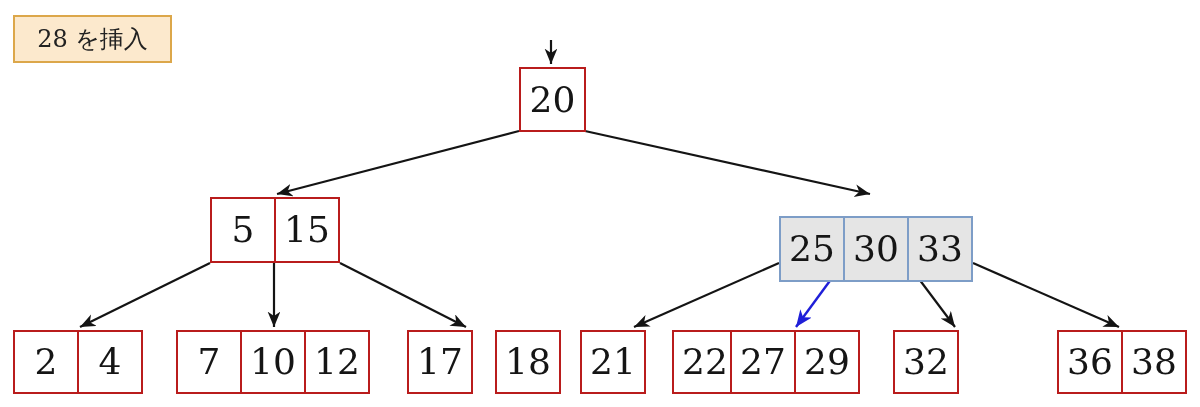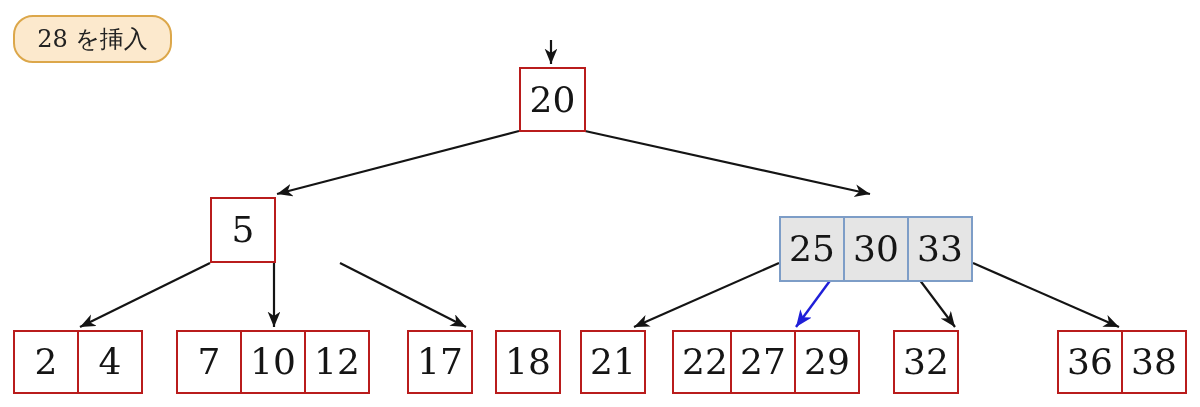--- a/index.html
+++ b/index.html
@@ -3,21 +3,21 @@
 <meta charset="utf-8">
 <style>
   html,body{margin:0;padding:0;background:#ffffff;}
   .canvas{
     position:relative;width:1200px;height:407px;background:#ffffff;
     font-family:"DejaVu Serif","Liberation Serif",serif;color:#151515;overflow:hidden;
   }
   .edges{position:absolute;left:0;top:0;width:1200px;height:407px;}
   .annotation{
     position:absolute;left:13px;top:15px;width:159px;height:48px;
-    box-sizing:border-box;border:2px solid #dca74a;border-radius:20px;
+    box-sizing:border-box;border:2px solid #dca74a;border-radius:0;
     background:#fce9cd;display:flex;align-items:center;justify-content:center;
     font-size:24px;color:#222;
   }
   .root-label{
     position:absolute;left:503px;top:6px;width:97px;text-align:center;
     font-size:27px;color:#141414;line-height:1.1;
   }
   .node{position:absolute;display:flex;}
   .cell{
     box-sizing:border-box;width:66px;border:2px solid #b91c1c;background:#ffffff;
@@ -68,20 +68,21 @@
     <span>28 を挿入</span>
   </div>
 
 
   <div class="node node-root">
     <div class="cell">20</div>
   </div>
 
   <div class="node node-internal node-il">
     <div class="cell">5</div>
+    <div class="cell">15</div>
   </div>
 
   <div class="node node-internal node-ir">
     <div class="cell">25</div>
     <div class="cell">30</div>
     <div class="cell">33</div>
   </div>
 
   <div class="node node-leaf leaf-0">
     <div class="cell">2</div>

